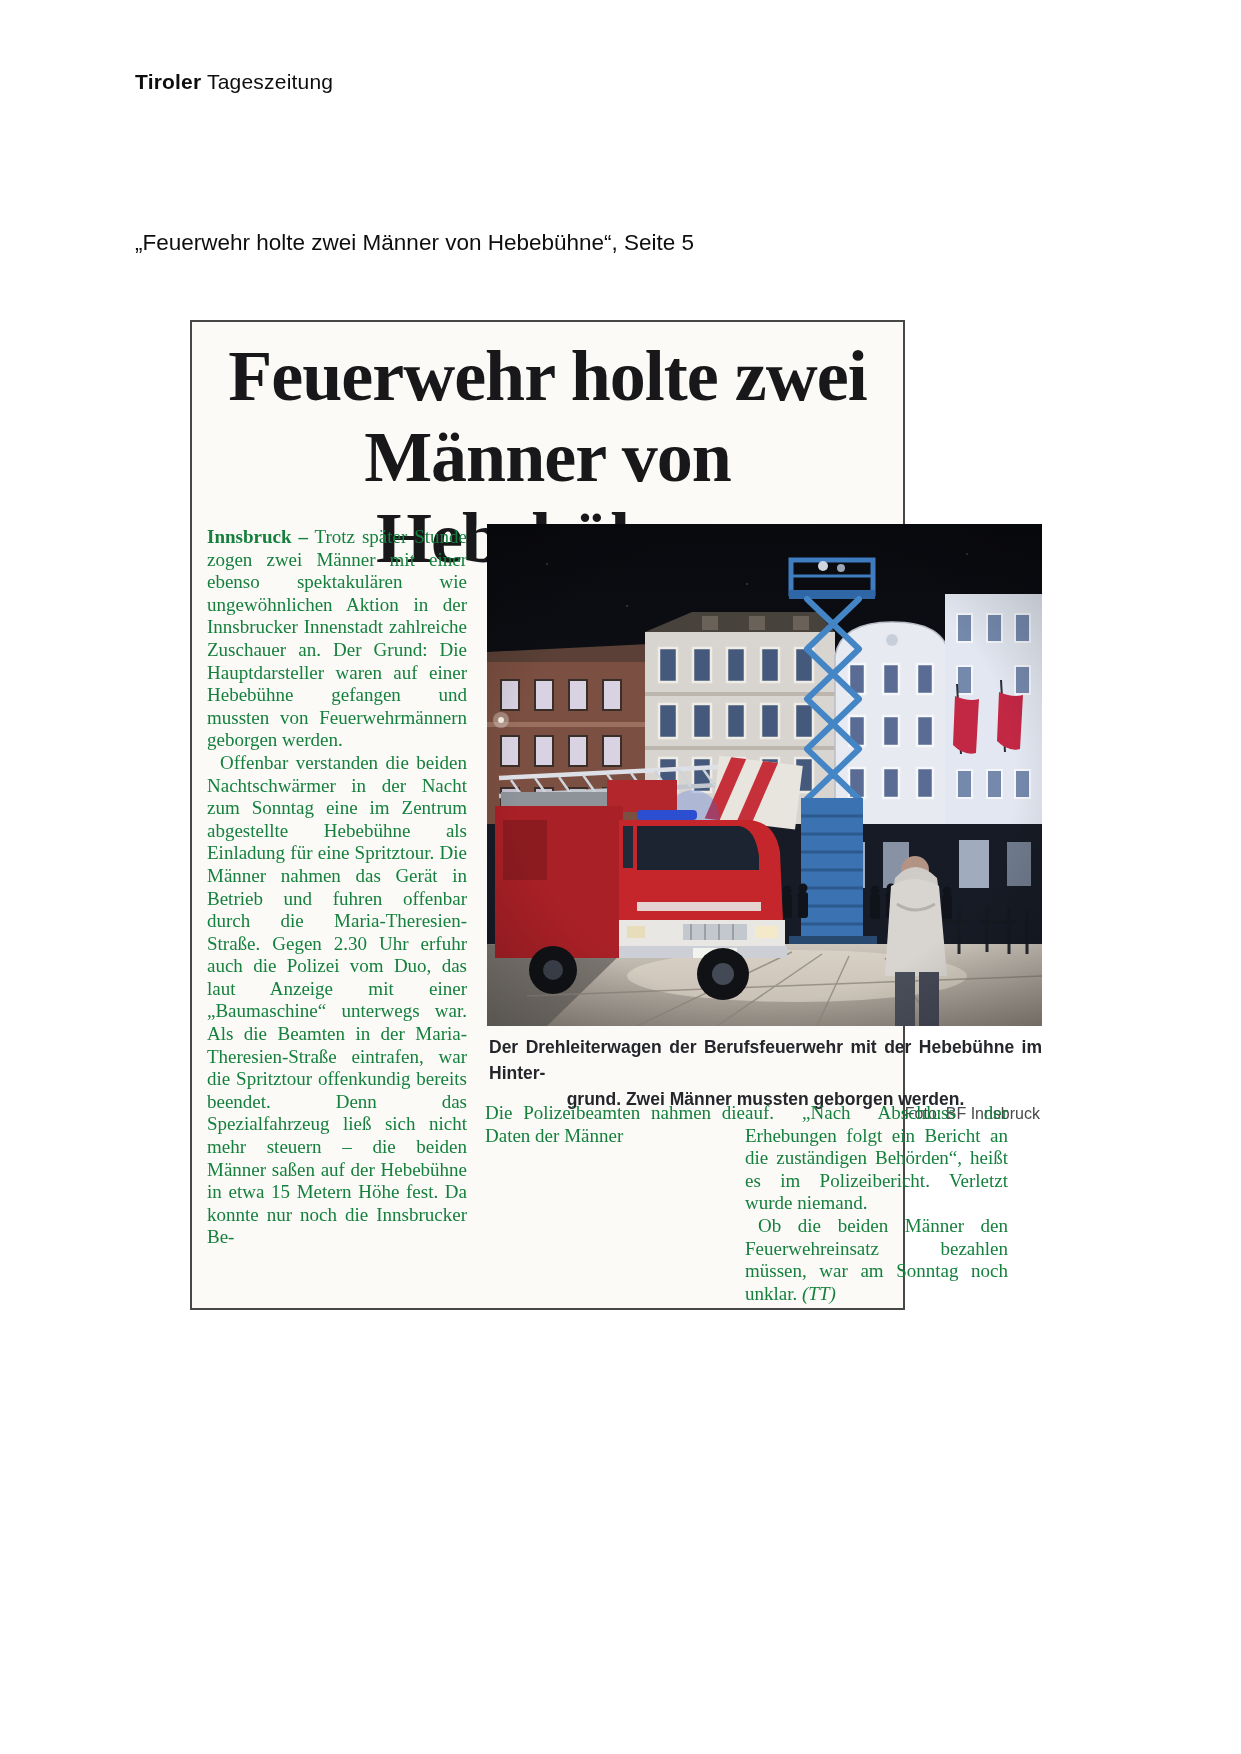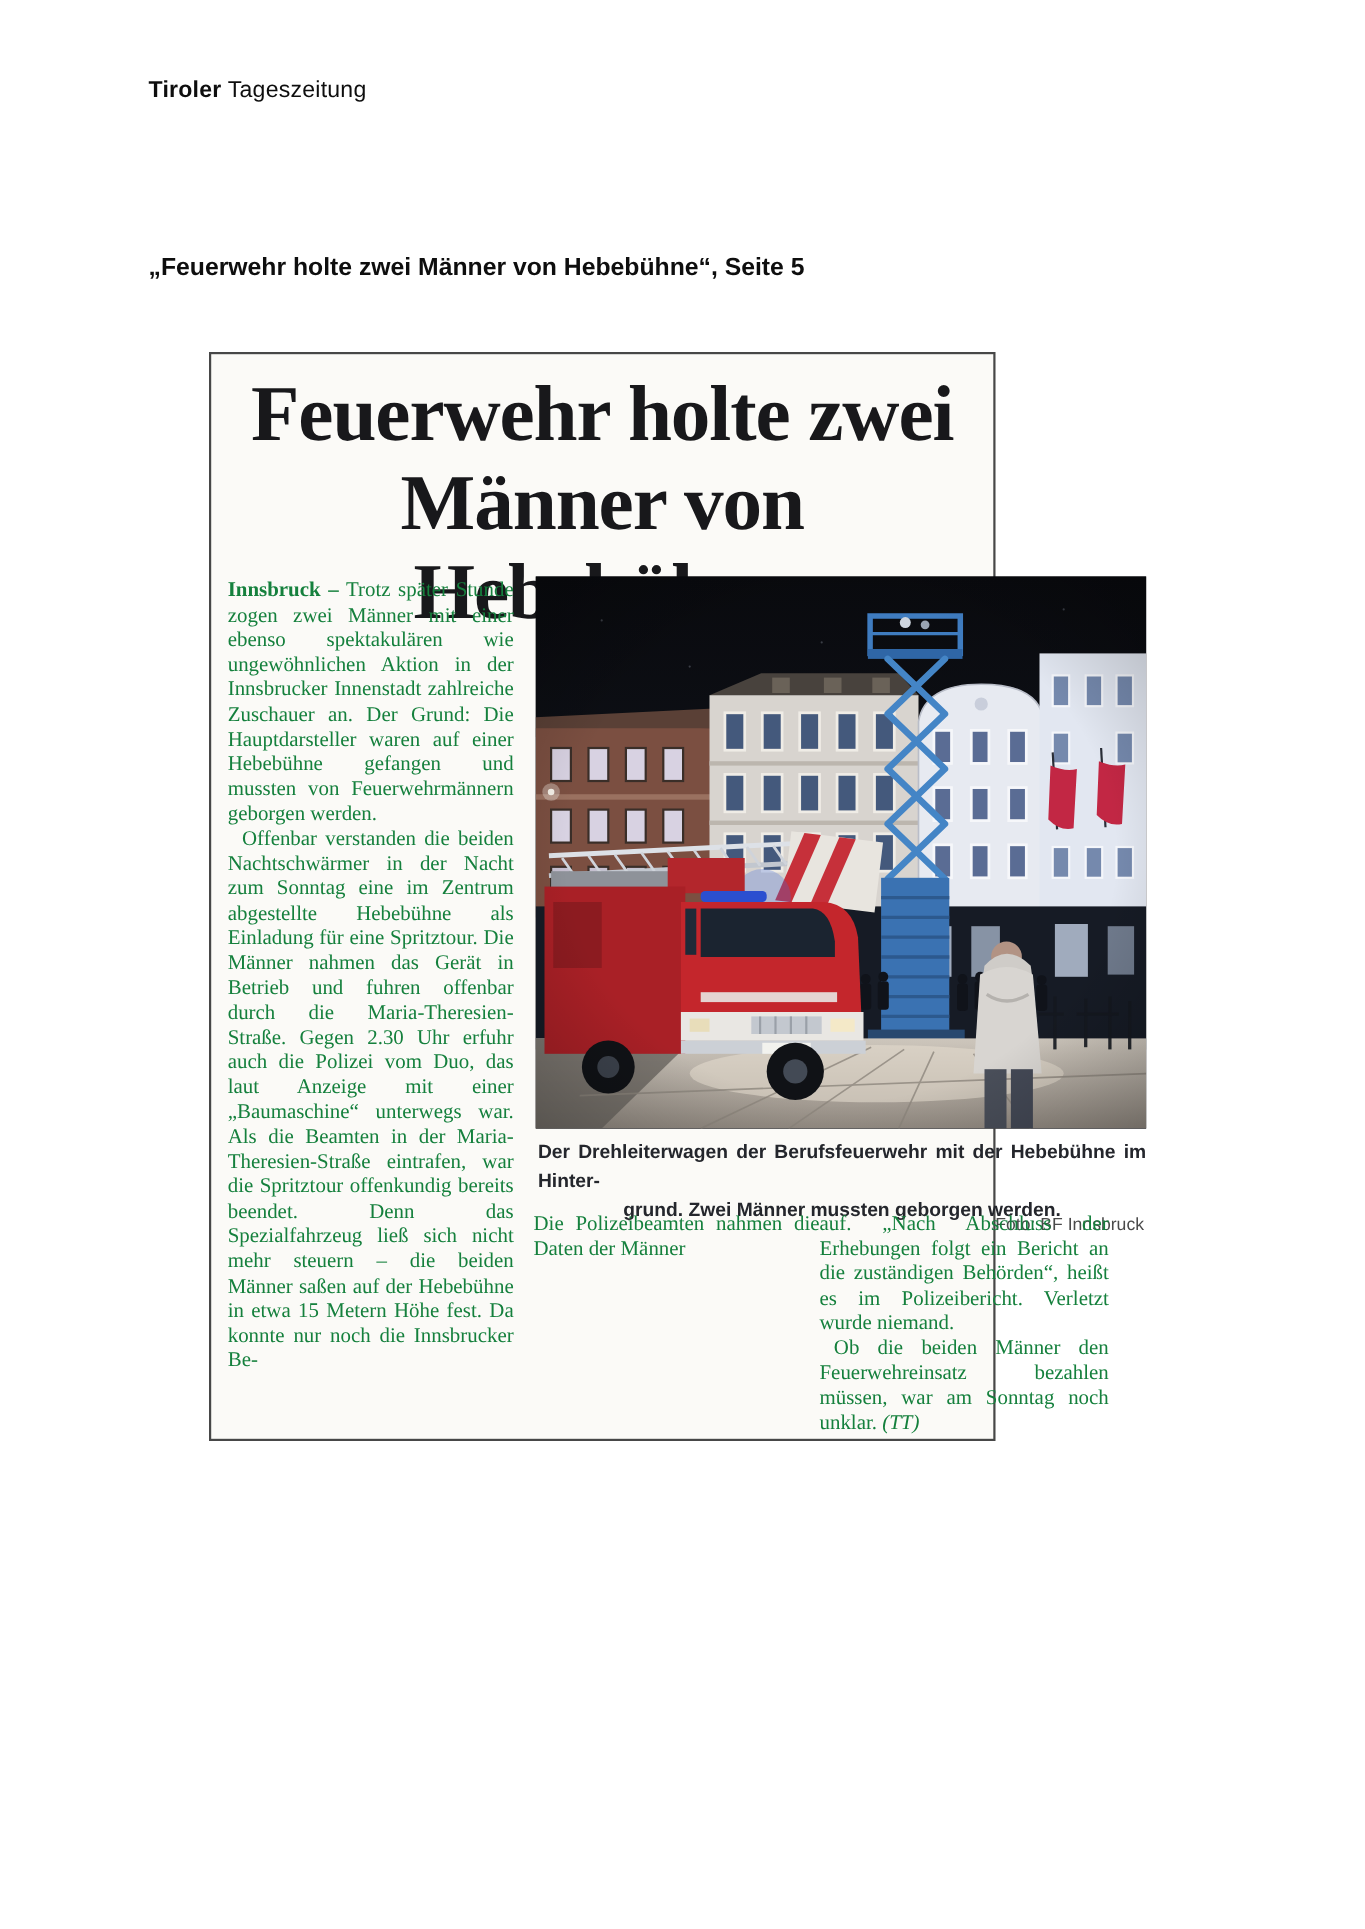--- a/index.html
+++ b/index.html
@@ -2,21 +2,21 @@
 <html lang="de"><head>
 <meta charset="utf-8">
 <style>
   html,body{margin:0;padding:0;background:#ffffff;}
   .page{position:relative;width:1241px;height:1754px;background:#ffffff;overflow:hidden;
         font-family:"Liberation Sans",sans-serif;color:#111;}
 
   .masthead{position:absolute;left:135px;top:70px;font-size:21px;letter-spacing:.2px;color:#0e0e0e;}
   .masthead .mh-bold{font-weight:700;}
 
-  .doc-heading{position:absolute;left:135px;top:230px;font-size:22.5px;font-weight:700;color:#0e0e0e;}
+  .doc-heading{position:absolute;left:135px;top:230px;font-size:22.5px;font-weight:400;color:#0e0e0e;}
 
   .clipping{position:absolute;left:190px;top:320px;width:715px;height:990px;
             background:#fbfaf7;border:2px solid #474747;box-sizing:border-box;}
 
   .headline{position:absolute;left:0;right:0;top:14px;text-align:center;
             font-family:"Liberation Serif",serif;font-weight:700;font-size:72px;
             line-height:81px;color:#18181b;letter-spacing:-1px;}
 
   .col{position:absolute;font-family:"Liberation Serif",serif;font-size:19px;
        line-height:22.6px;text-align:justify;color:#15803d;hyphens:auto;}

